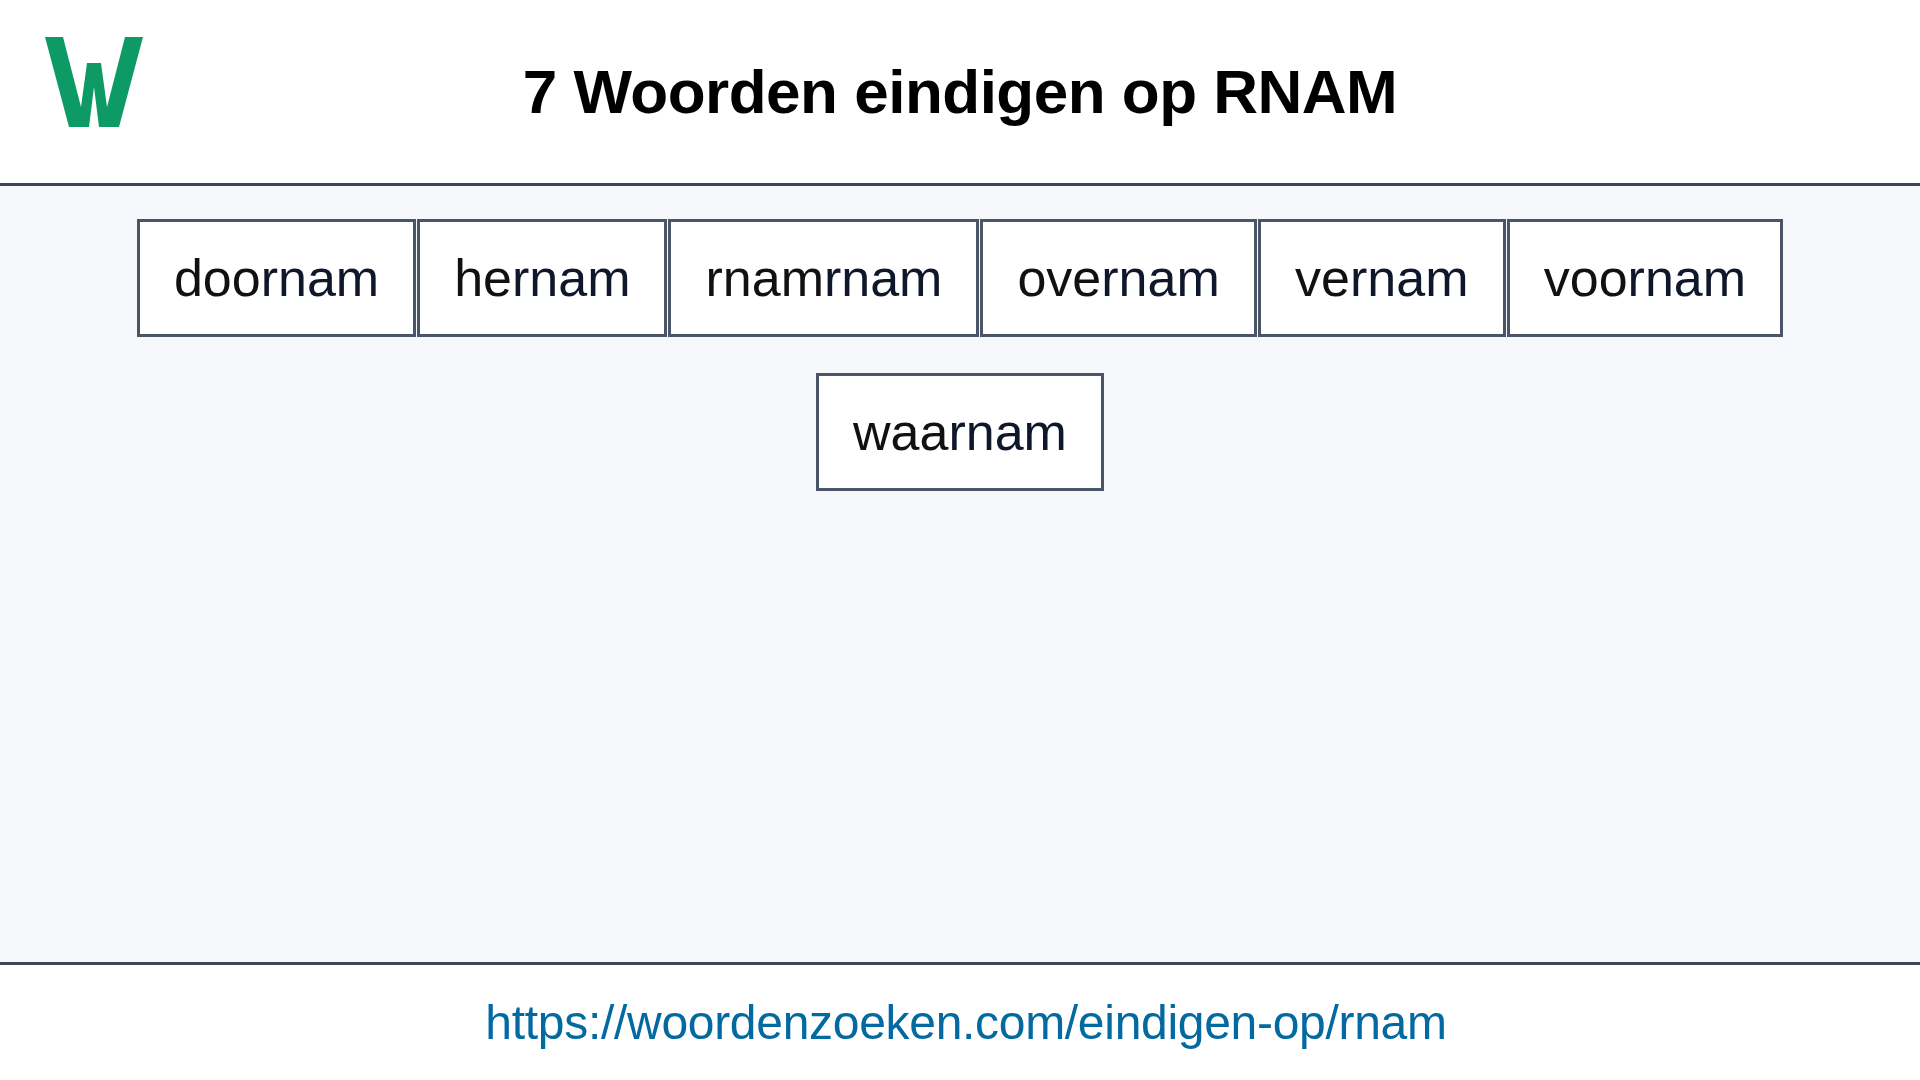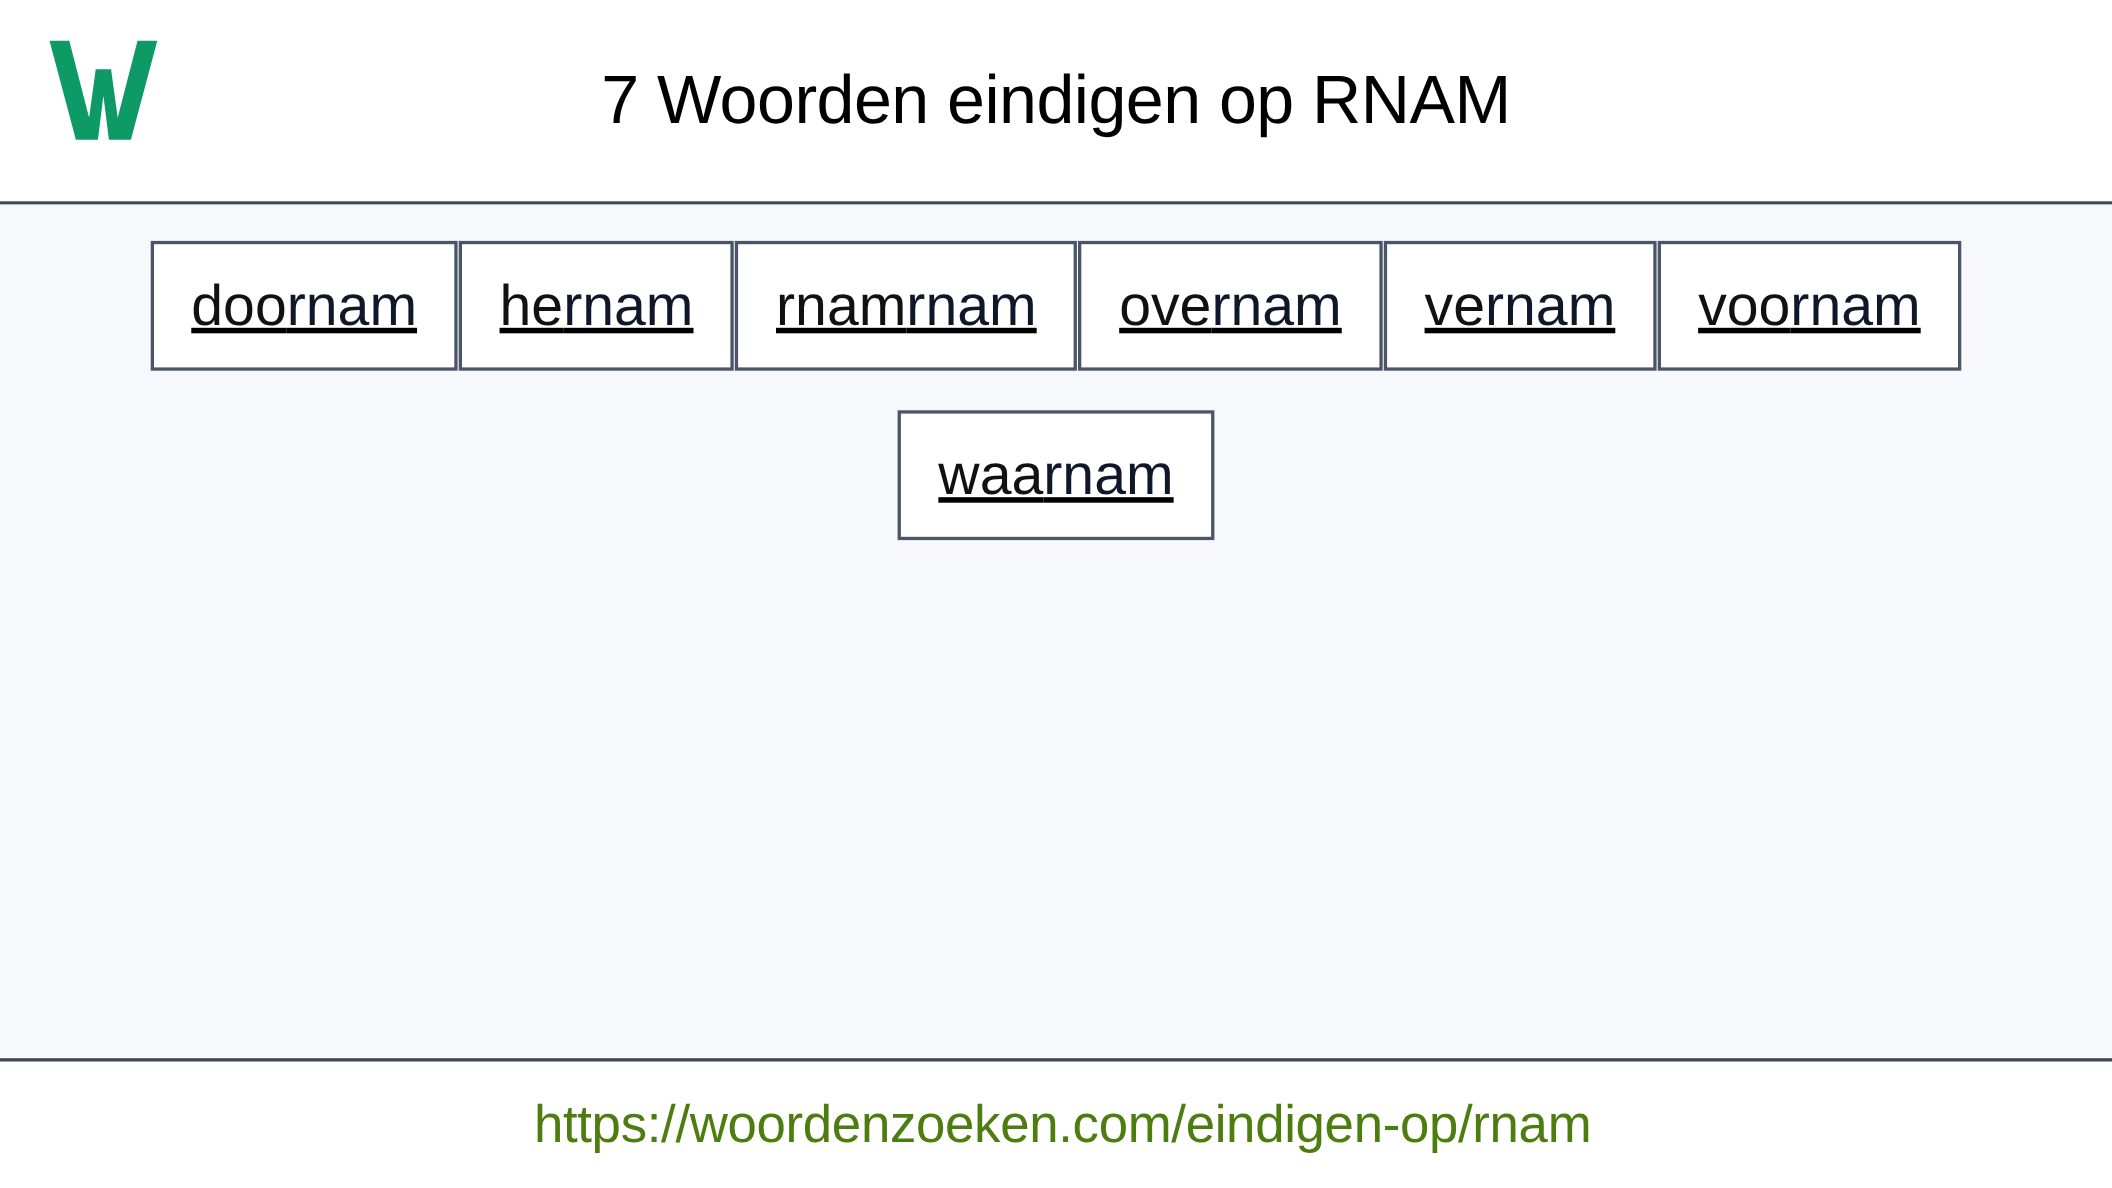--- a/index.html
+++ b/index.html
@@ -33,21 +33,21 @@
     height:110px;
     display:flex;
     align-items:center;
     justify-content:center;
   }
   .logo svg { display:block; }
   .page-title {
     width:100%;
     text-align:center;
     font-size:62px;
-    font-weight:normal;
+    font-weight:bold;
     color:#000000;
     letter-spacing:-0.5px;
     line-height:1.05;
     padding:0 180px;
     white-space:nowrap;
   }
 
   
   .main {
     flex:1 1 auto;
@@ -56,21 +56,20 @@
     border-bottom:3px solid #3f4756;
     position:relative;
   }
   .word-grid {
     display:flex;
     flex-wrap:wrap;
     justify-content:center;
     align-content:flex-start;
     gap:18px 1px;
     padding:9px 90px 0 90px;
-    text-decoration:underline;
   }
   .word-box {
     background:#ffffff;
     border:3px solid #4a5568;
     height:118px;
     min-width:248px;
     padding:0 34px;
     display:flex;
     align-items:center;
     justify-content:center;
@@ -88,21 +87,21 @@
   .footer {
     height:115px;
     flex:0 0 115px;
     background:#ffffff;
     display:flex;
     align-items:center;
     justify-content:center;
   }
   .footer-url {
     font-size:48px;
-    color:#4d7c0f;
+    color:#0369a1;
     letter-spacing:-0.3px;
     white-space:nowrap;
     margin-left:12px;
   }
 </style>
 </head>
 <body>
 
 <div class="page">
 

